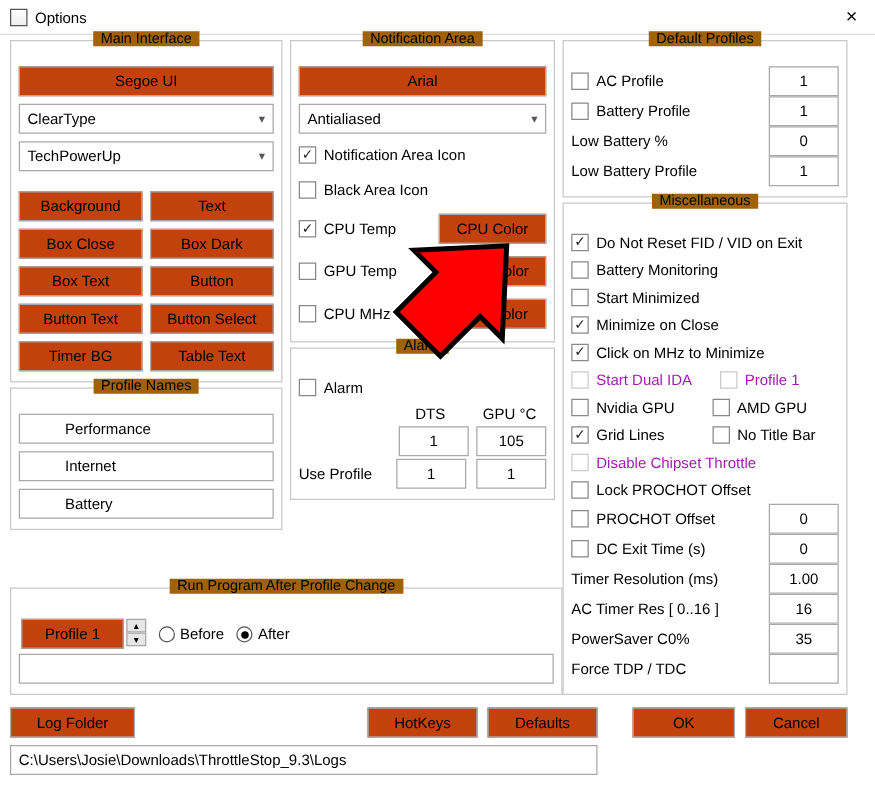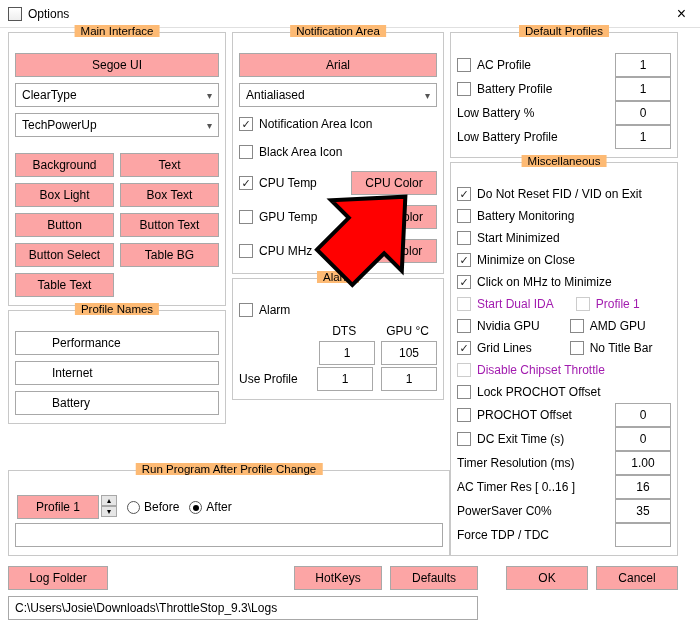--- a/index.html
+++ b/index.html
@@ -27,25 +27,25 @@
   .col-left { width: 218px; }
   .col-mid  { width: 212px; }
   .col-right{ width: 228px; }
   .group {
     border: 1px solid #c8c8c8;
     padding: 20px 6px 8px 6px;
     position: relative;
   }
   .group-title {
     position:absolute; top:-8px; left:50%; transform:translateX(-50%);
-    background:#fdba74; padding:0 6px; font-size:11.5px; color:#000;
+    background:#a16207; padding:0 6px; font-size:11.5px; color:#000;
   }
   .btn {
     display:flex; align-items:center; justify-content:center;
-    background:#fca5a5; border:1px solid #a8a8a8;
+    background:#c2410c; border:1px solid #a8a8a8;
     height:24px; font-size:12px; cursor:pointer;
     user-select:none;
   }
   .combo, .txt, .numbox {
     border:1px solid #a8a8a8; background:#fff;
     height:24px; padding:0 6px; display:flex; align-items:center;
     font-size:12px;
   }
   .combo { justify-content:space-between; cursor:pointer; }
   .combo .chev { font-size:10px; color:#555; }
@@ -111,26 +111,27 @@
           <span class="chev">▾</span>
         </div>
         <div class="combo">
           <span>TechPowerUp</span>
           <span class="chev">▾</span>
         </div>
         <div style="height:4px"></div>
         <div class="row-grid2">
           <div class="btn">Background</div>
           <div class="btn">Text</div>
-          <div class="btn">Box Light</div>
+          <div class="btn">Box Close</div>
+          <div class="btn">Box Dark</div>
           <div class="btn">Box Text</div>
           <div class="btn">Button</div>
           <div class="btn">Button Text</div>
           <div class="btn">Button Select</div>
-          <div class="btn">Table BG</div>
+          <div class="btn">Timer BG</div>
           <div class="btn">Table Text</div>
         </div>
       </div>
     </div>
 
     <div class="group prof-names">
       <div class="group-title">Profile Names</div>
       <div class="txt">
           <span>Performance</span>
         </div>

